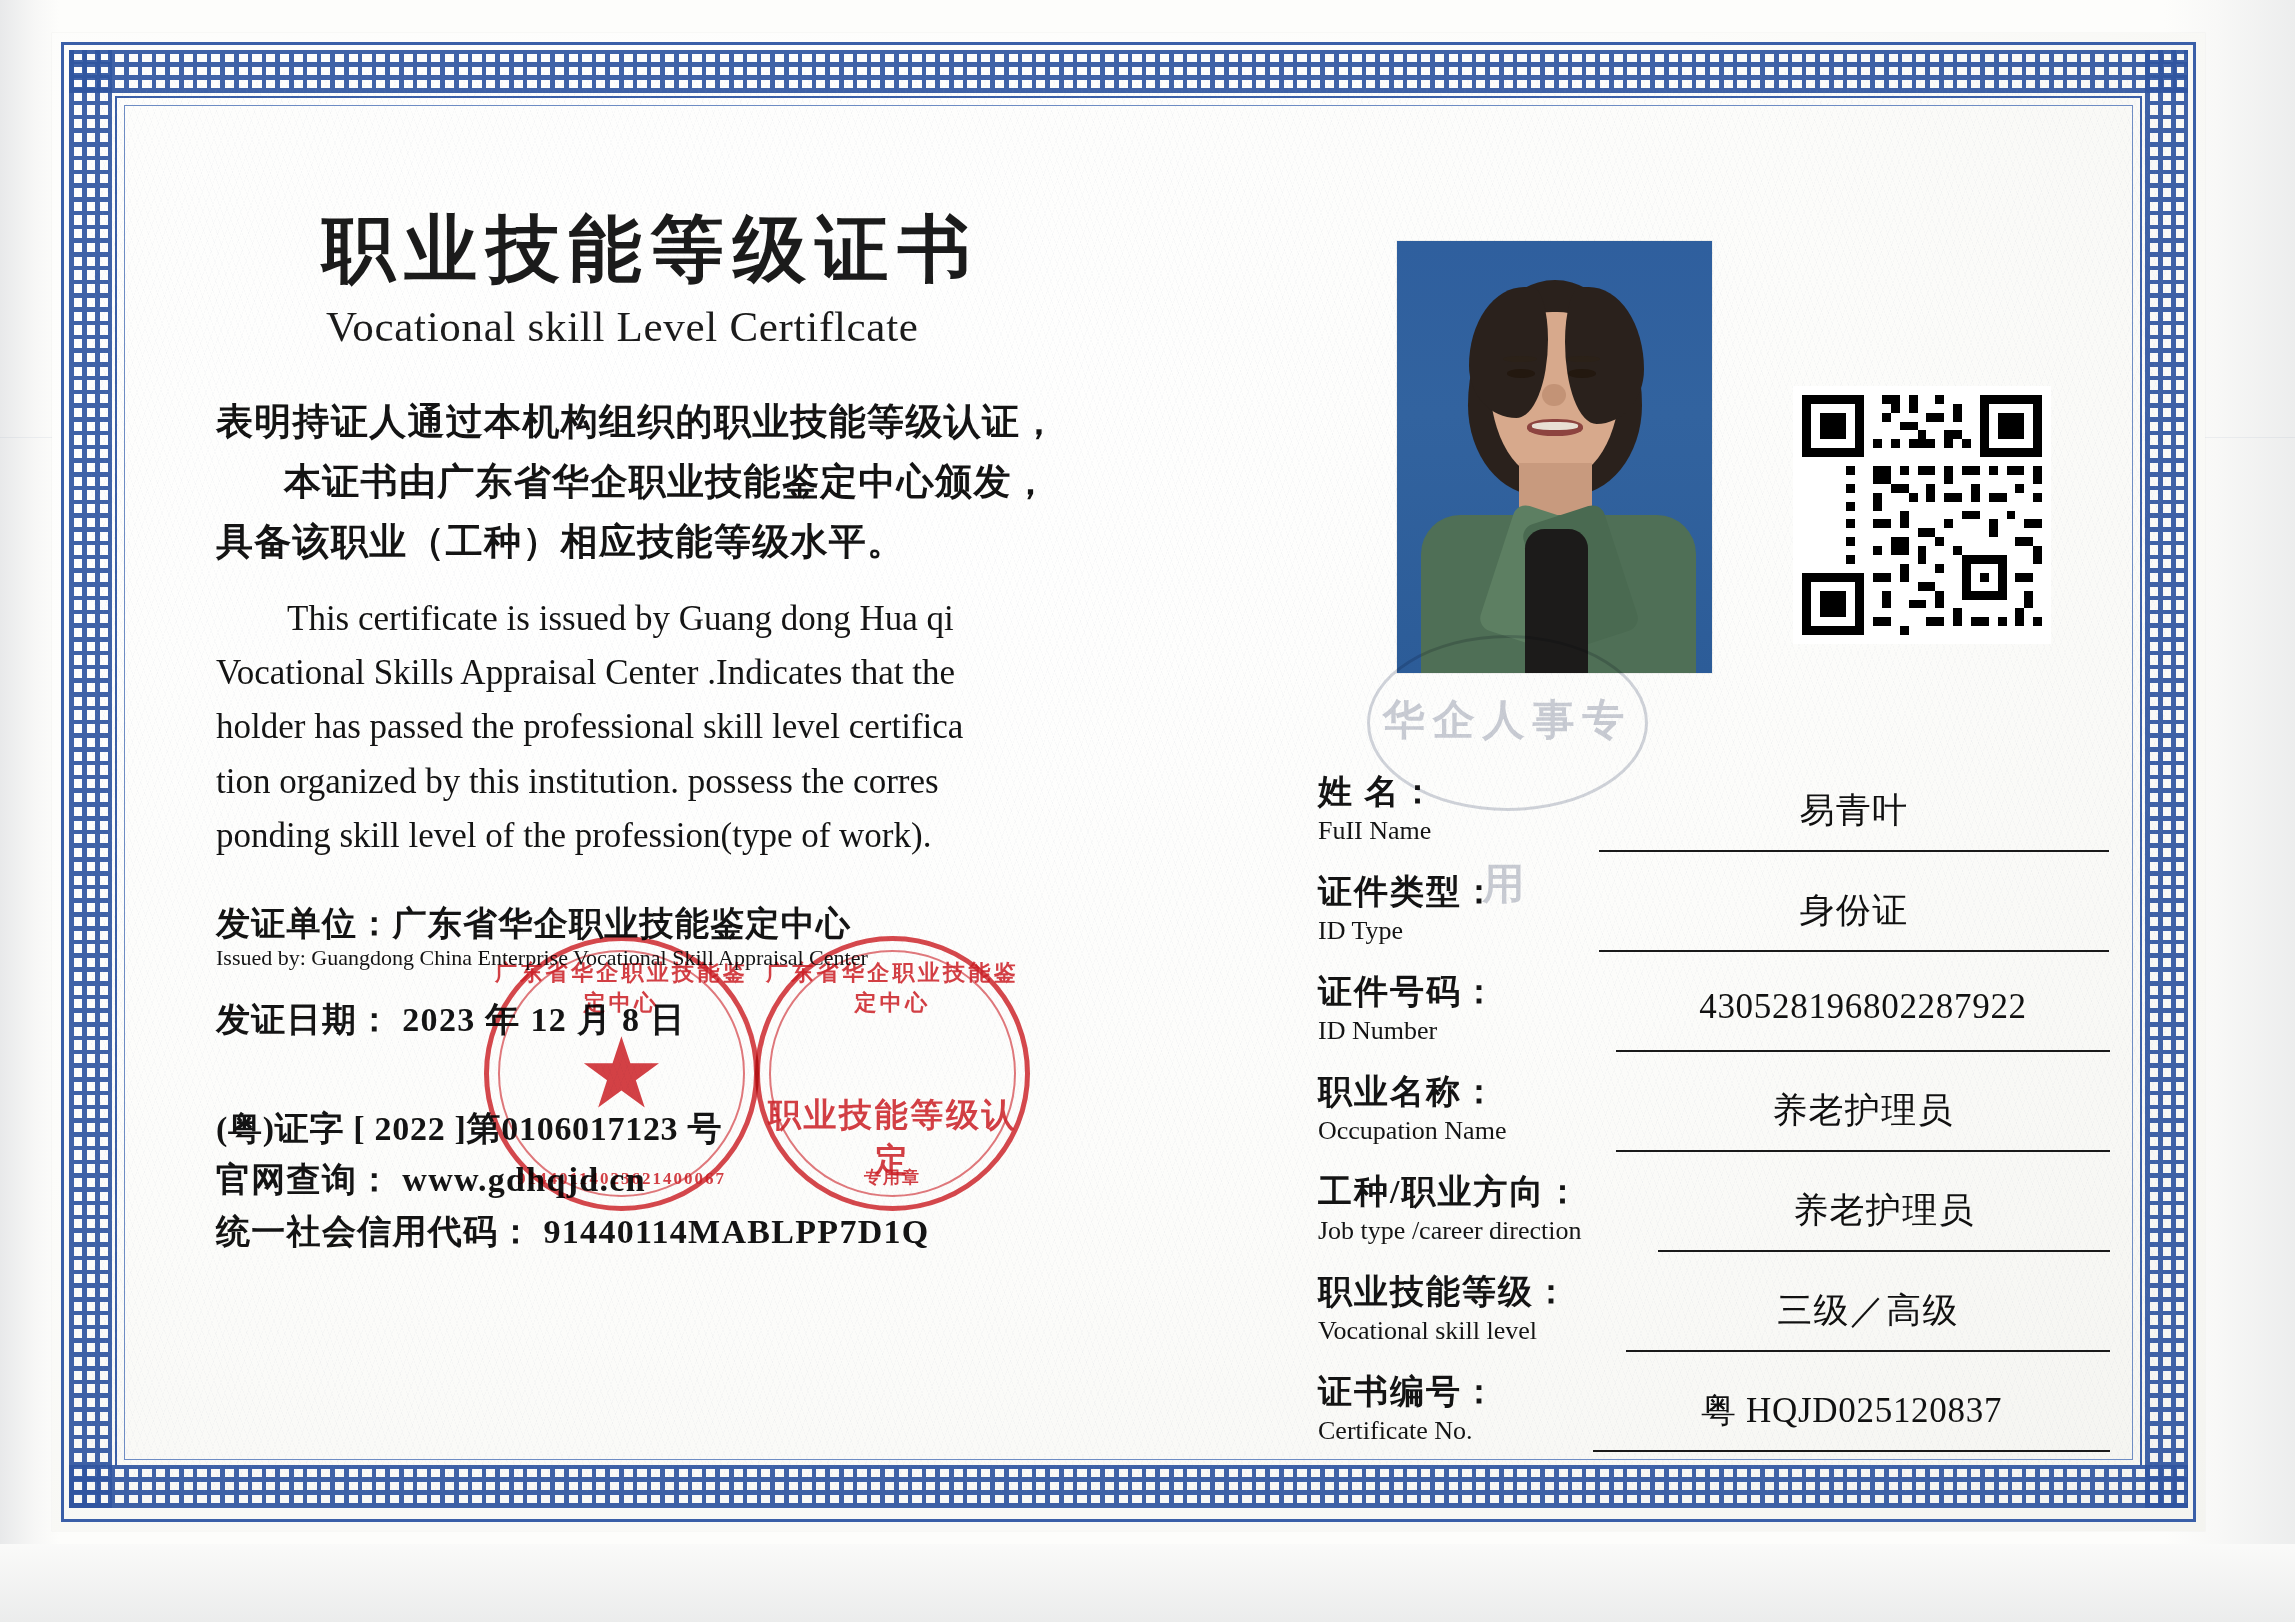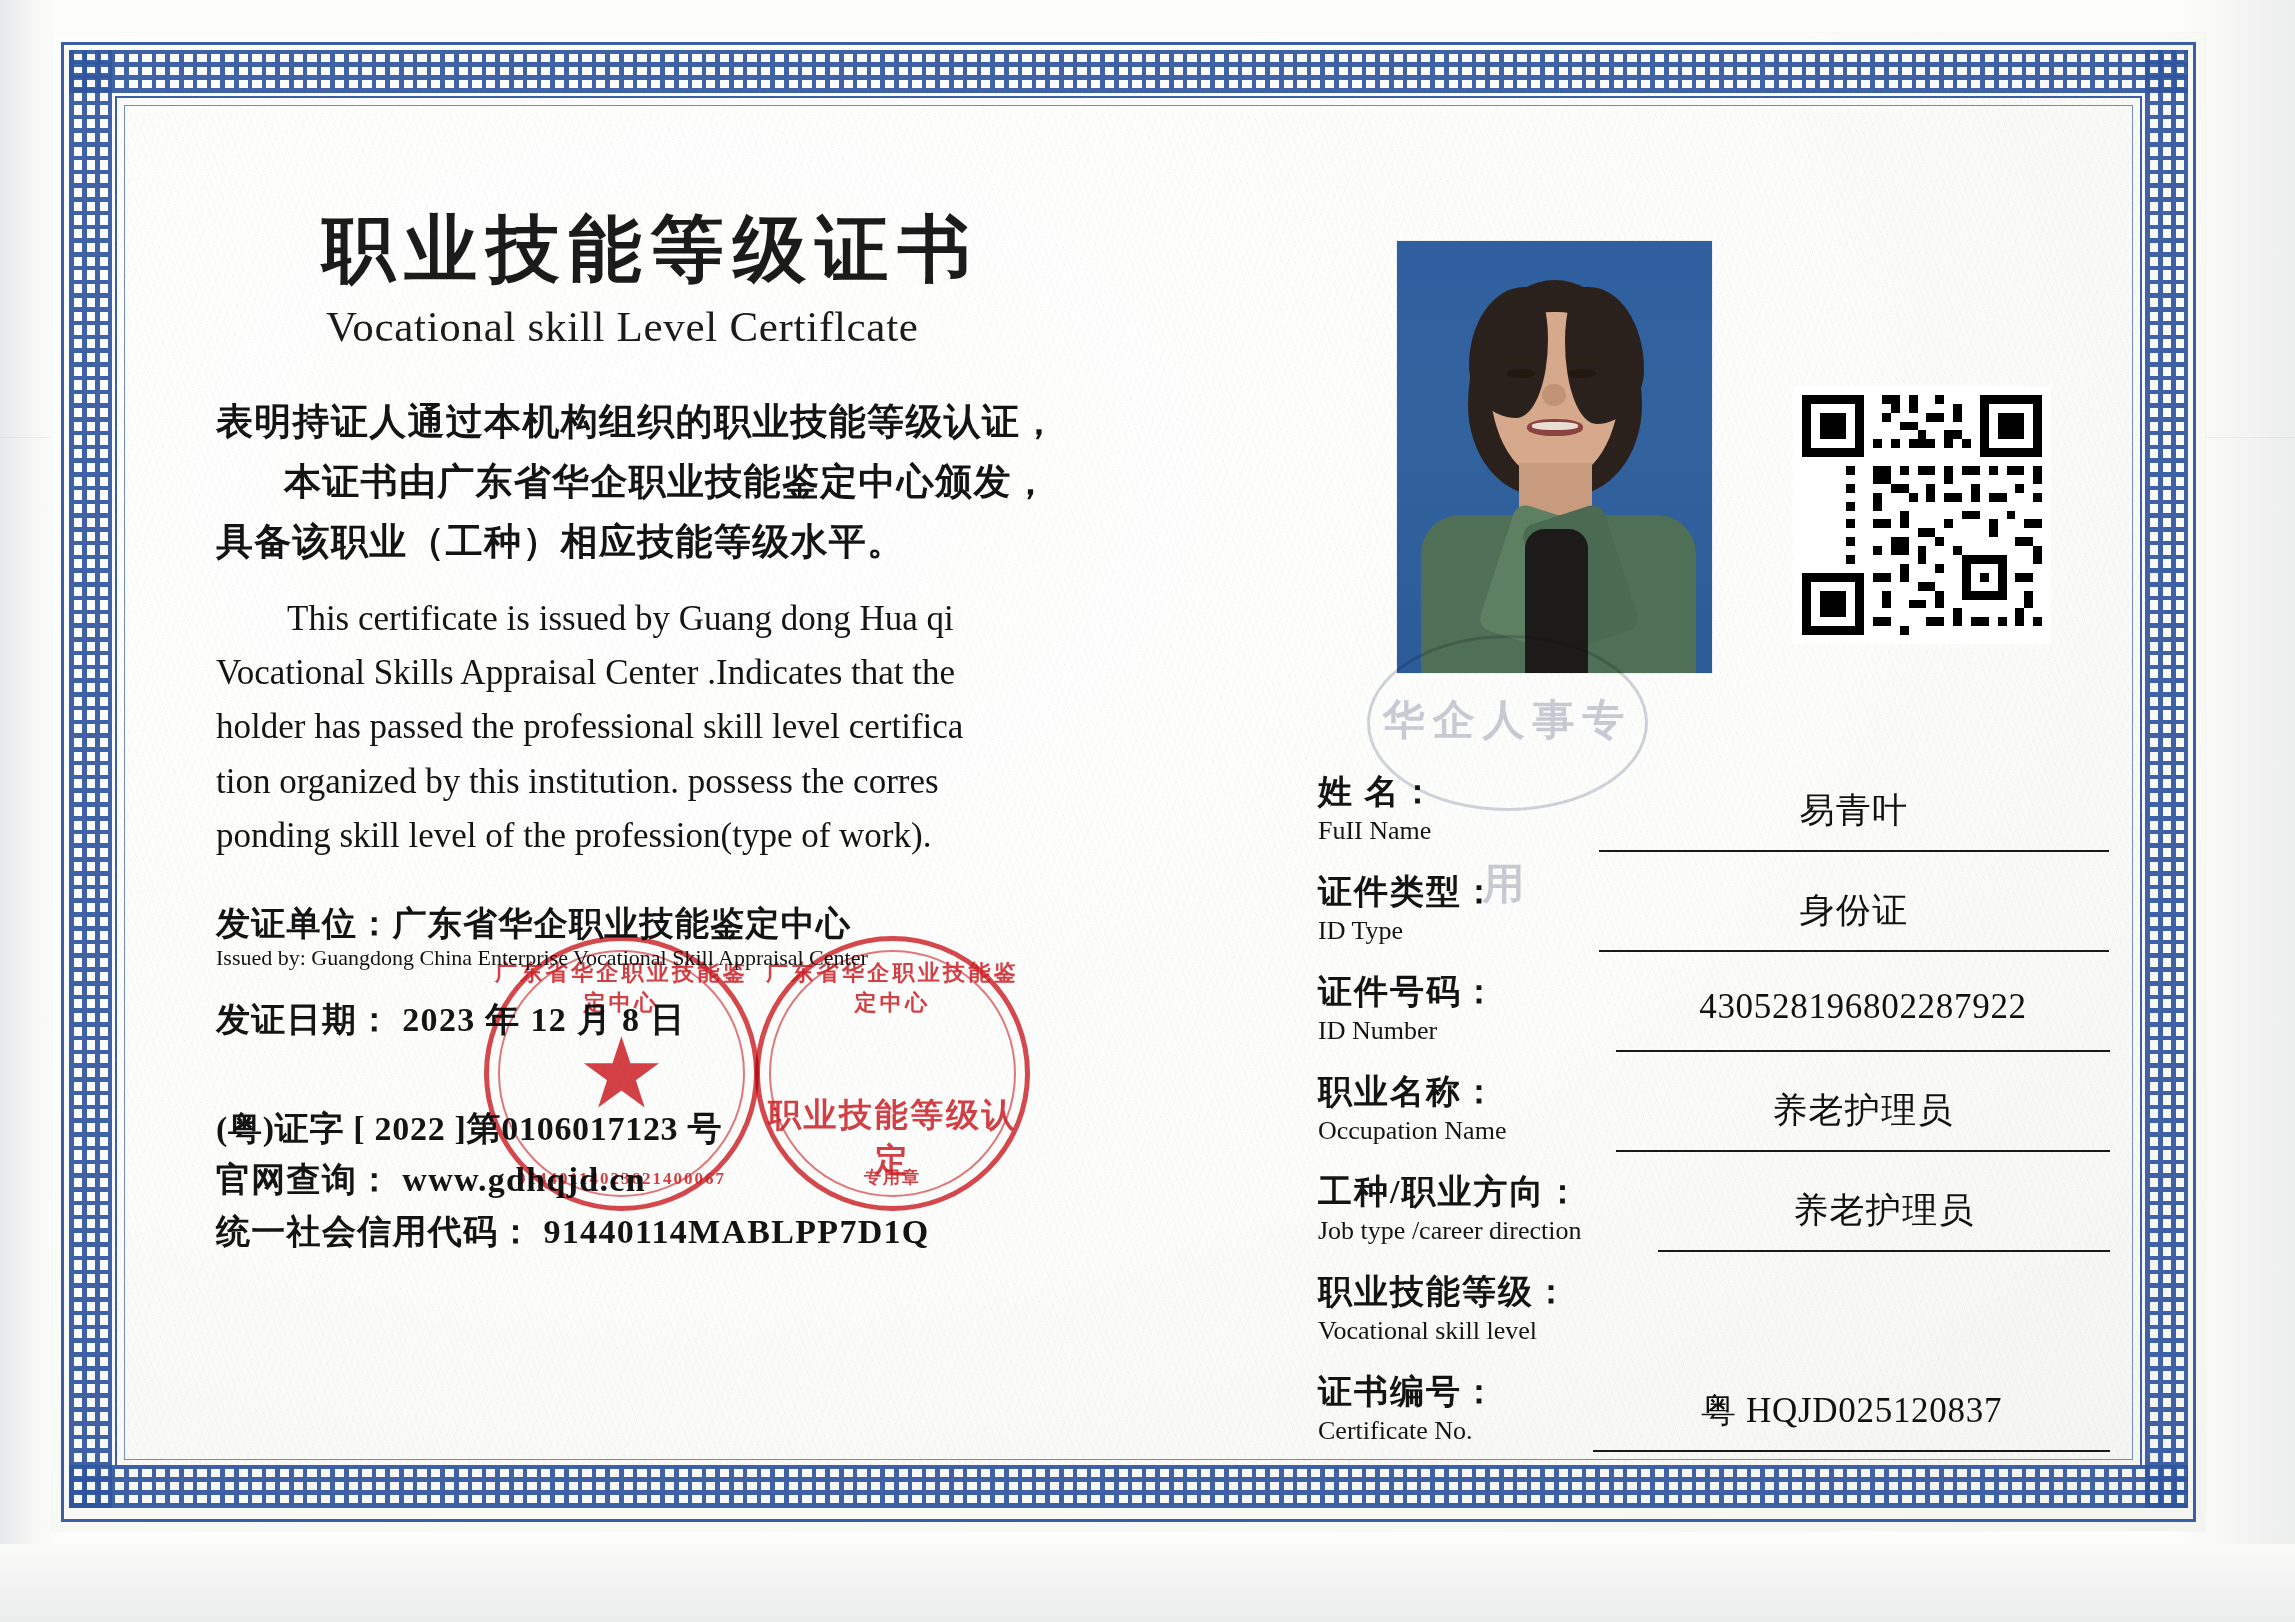--- a/index.html
+++ b/index.html
@@ -725,20 +725,23 @@
         <div class="f-value-wrap">
           <span class="f-value">养老护理员</span>
         </div>
       </div>
 
       <div class="field-row row-level">
         <div class="f-label">
           <div class="f-cn">职业技能等级：</div>
           <div class="f-en">Vocational skill level</div>
         </div>
+        <div class="f-value-wrap">
+          <span class="f-value">三级／高级</span>
+        </div>
       </div>
 
       <div class="field-row row-certno">
         <div class="f-label">
           <div class="f-cn">证书编号：</div>
           <div class="f-en">Certificate No.</div>
         </div>
         <div class="f-value-wrap">
           <span class="f-value">粤 HQJD025120837</span>
         </div>

